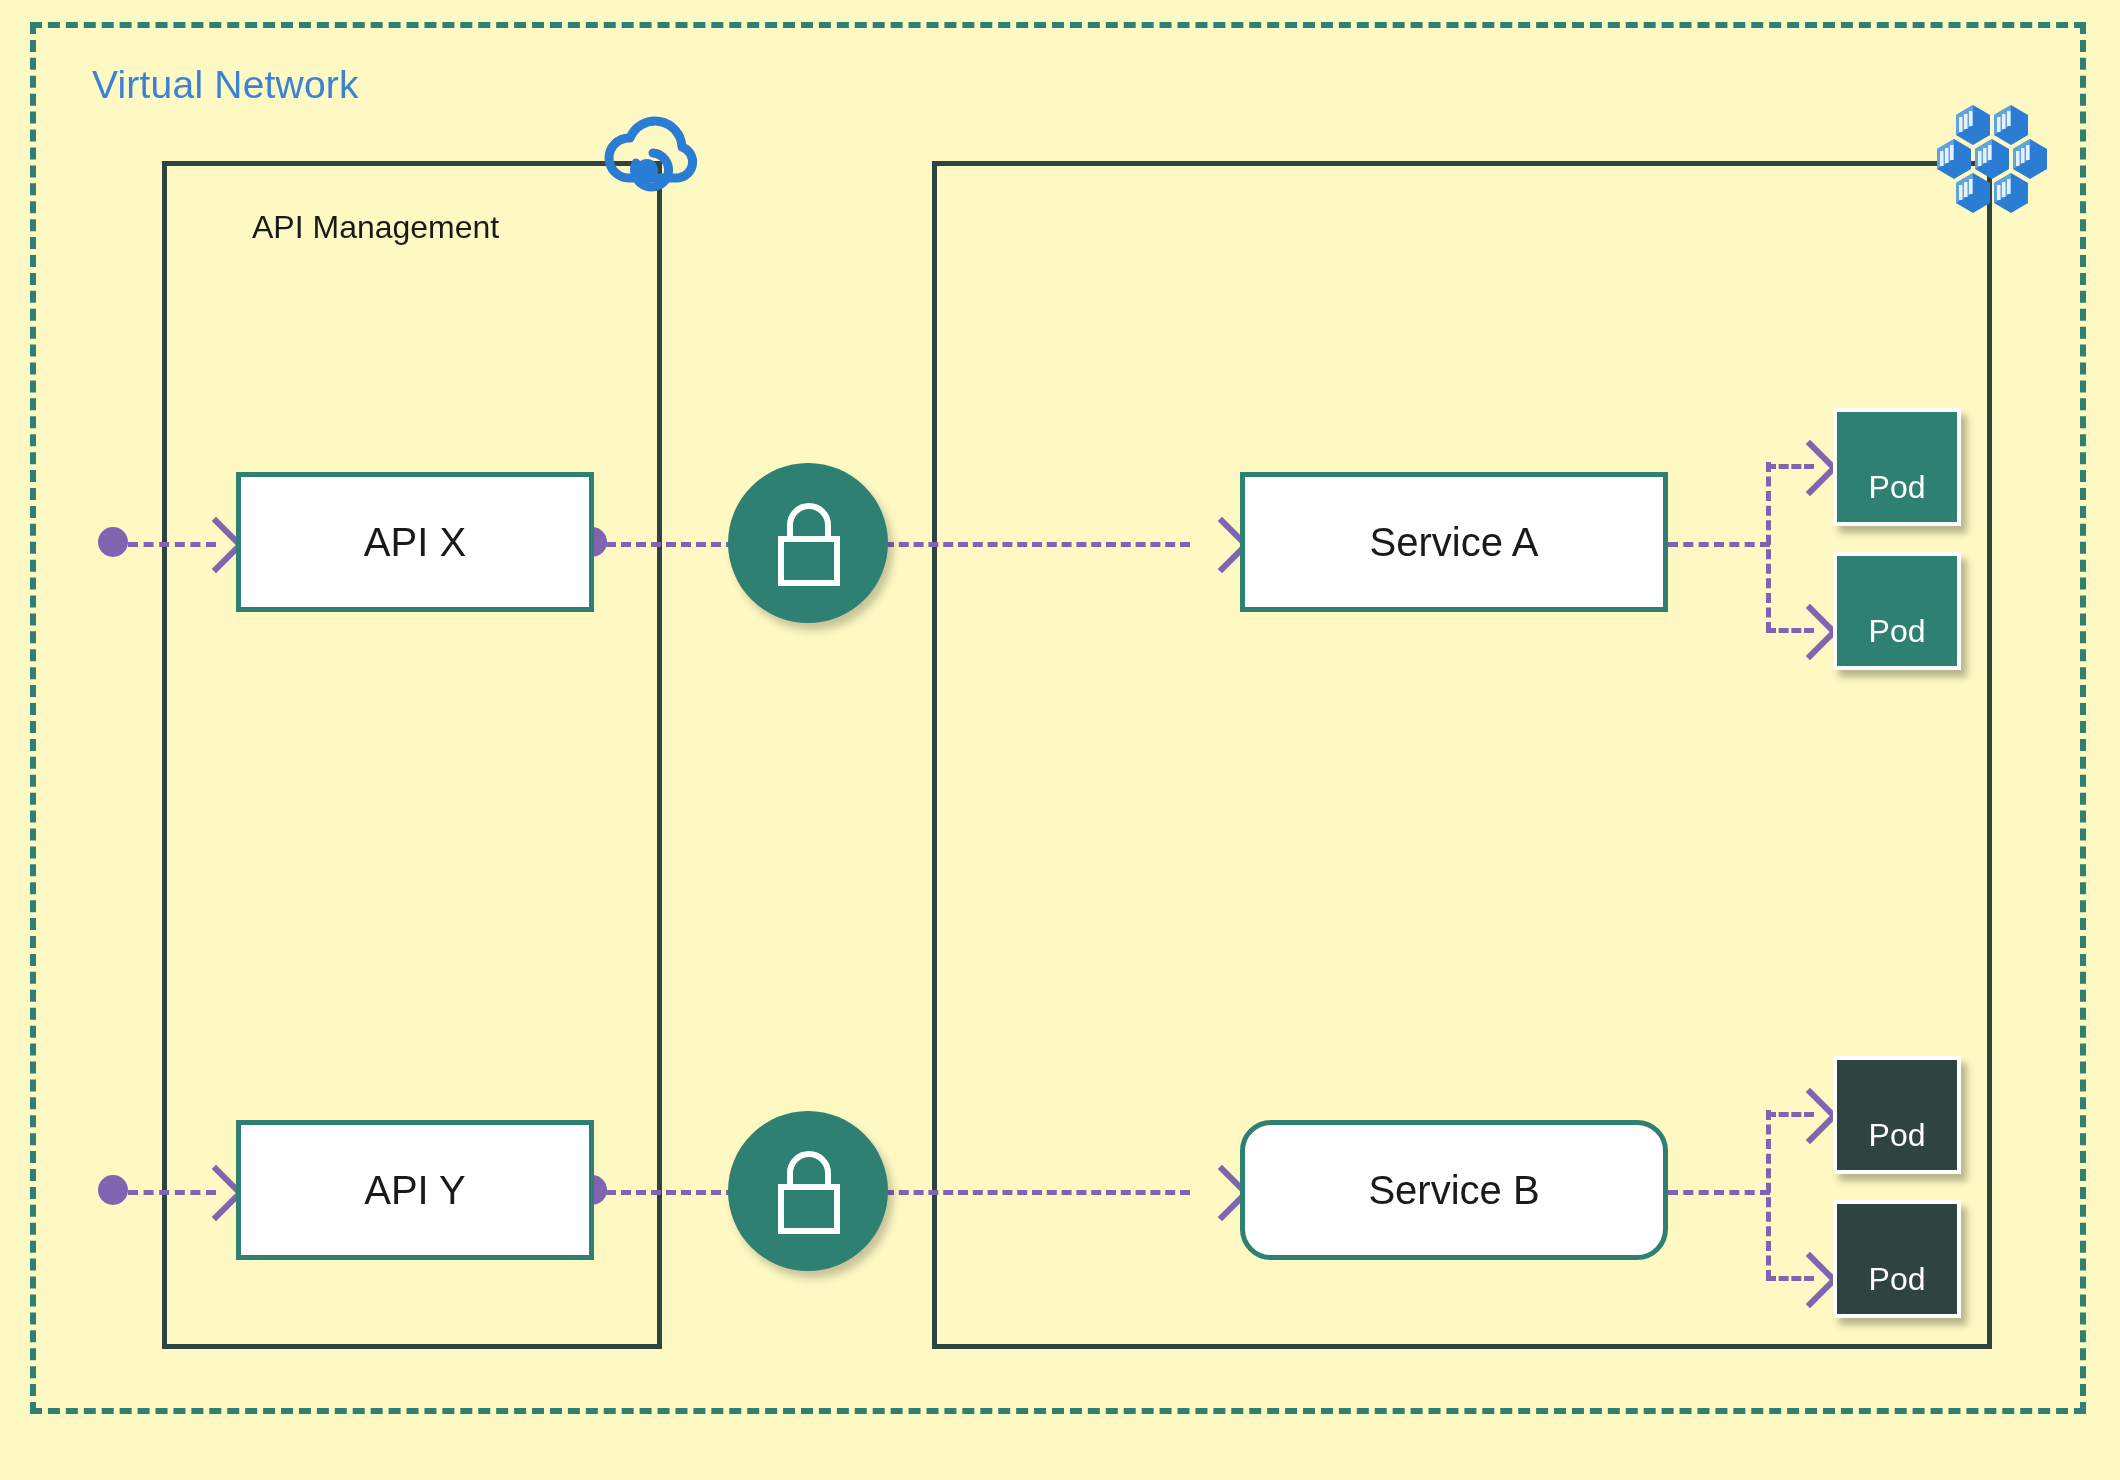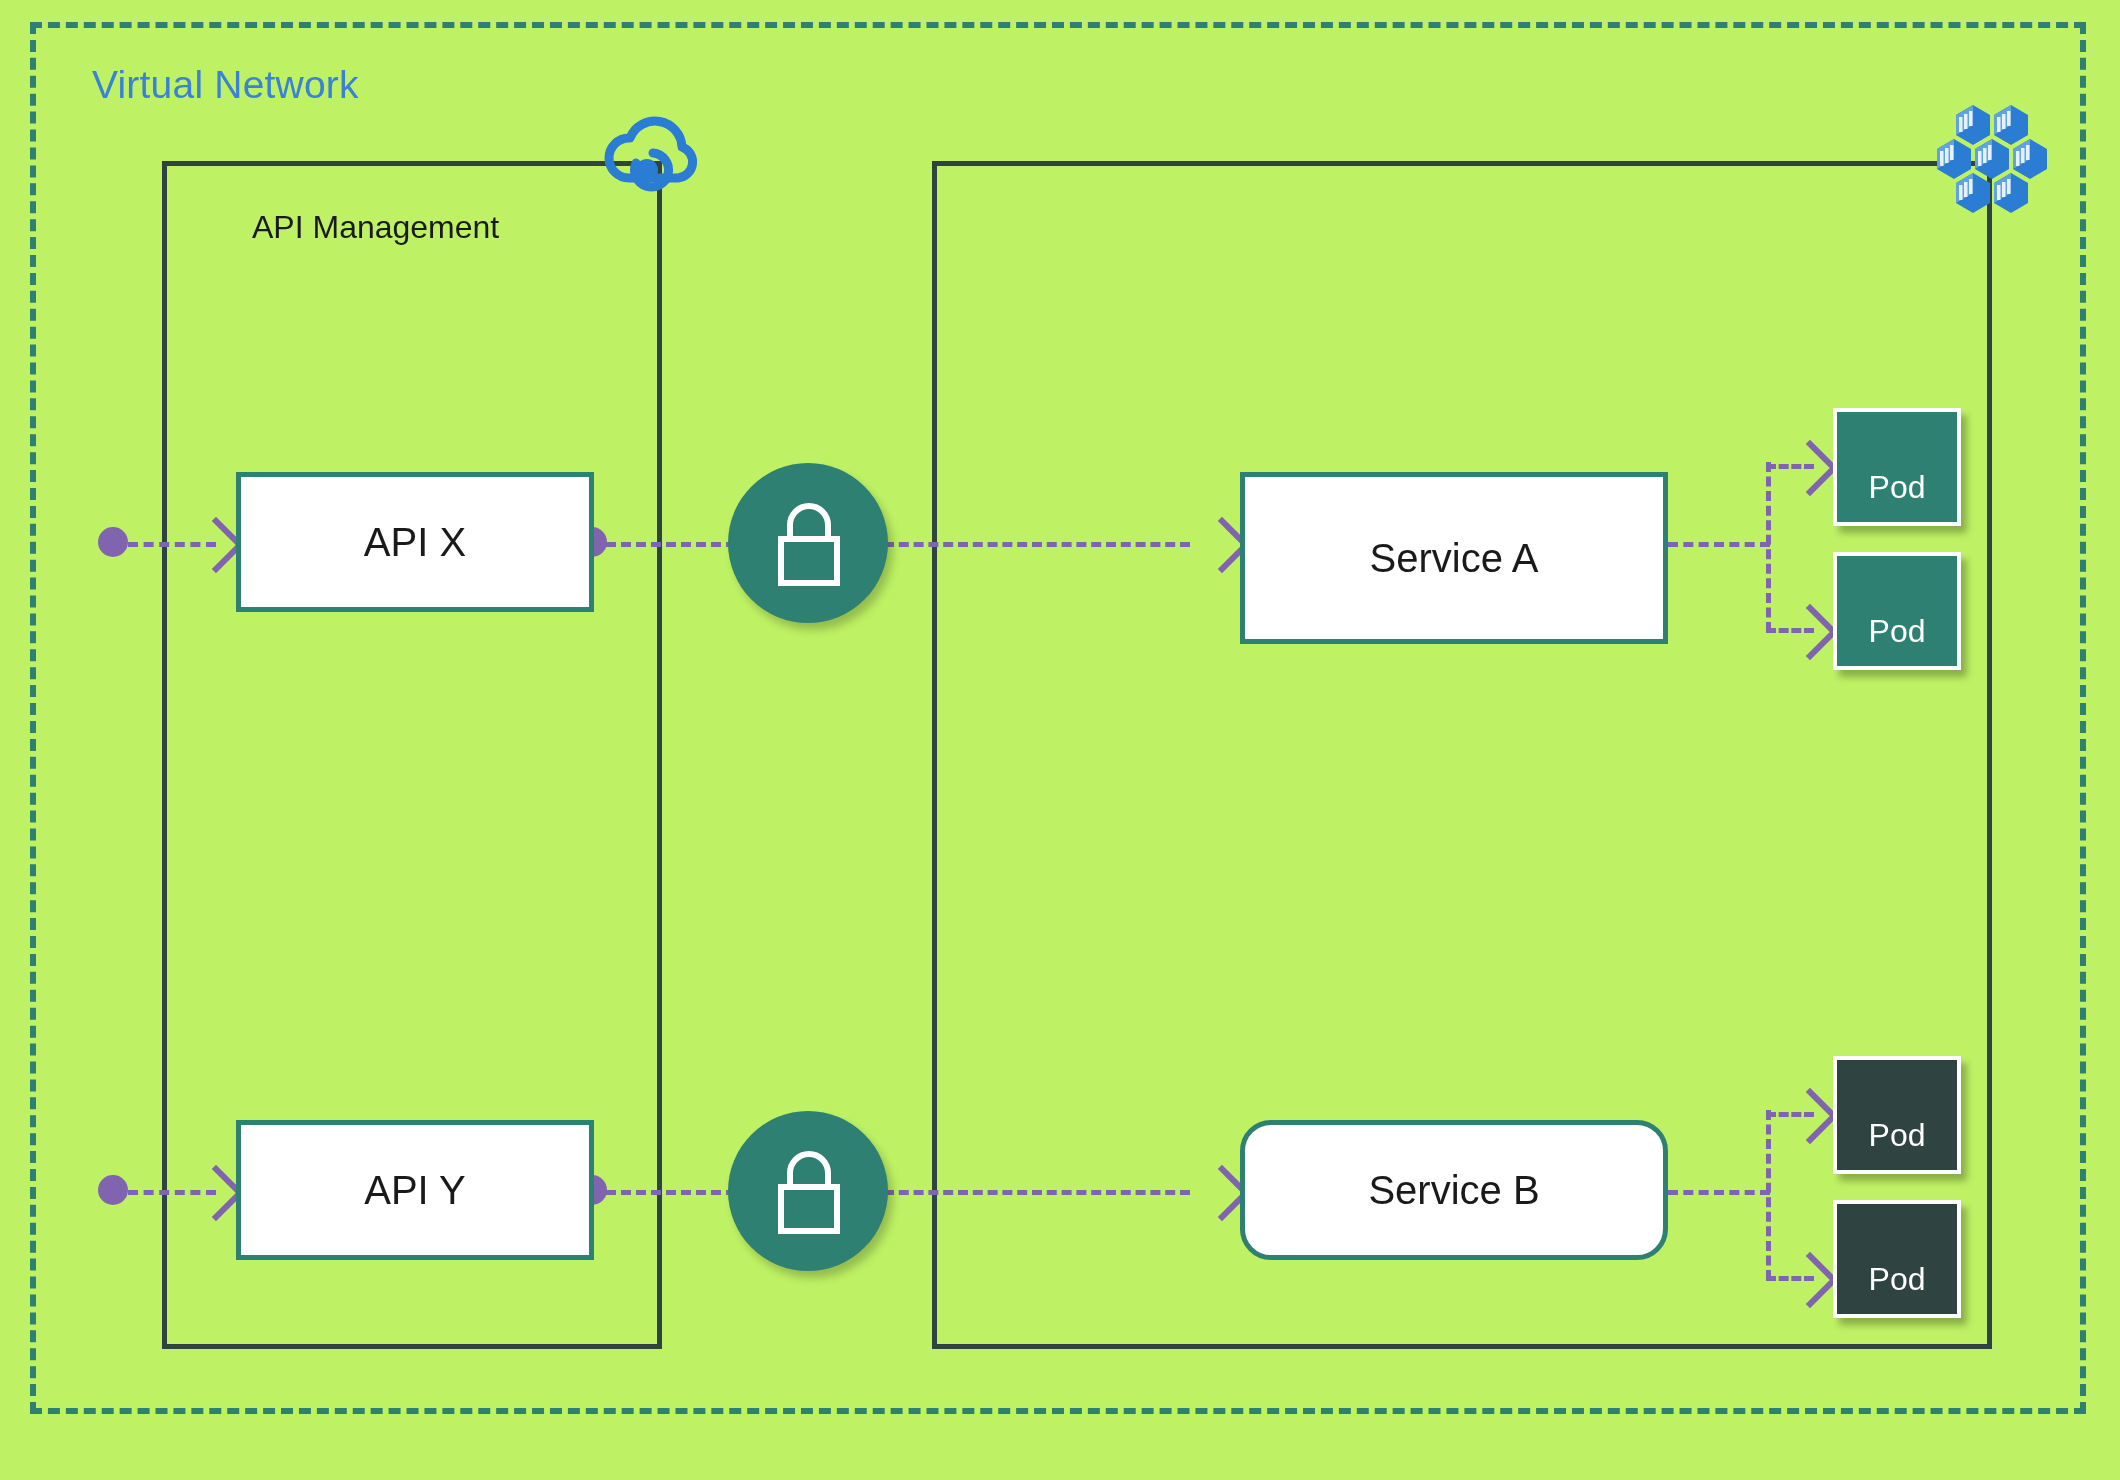--- a/index.html
+++ b/index.html
@@ -7,21 +7,21 @@
     padding: 0;
     background: #ffffff;
   }
   body {
     font-family: "Liberation Sans", sans-serif;
   }
   #canvas {
     position: relative;
     width: 2120px;
     height: 1480px;
-    background: #bef264;
+    background: #fef9c3;
     overflow: hidden;
   }
 
   
   .vnet-border {
     position: absolute;
     left: 30px;
     top: 22px;
     width: 2056px;
     height: 1392px;
@@ -68,21 +68,21 @@
     justify-content: center;
   }
   .node-box span {
     font-size: 40px;
     color: #1a1a1a;
     white-space: nowrap;
   }
 
   #api-x     { left: 236px;  top: 472px;  width: 358px; height: 140px; }
   #api-y     { left: 236px;  top: 1120px; width: 358px; height: 140px; }
-  #service-a { left: 1240px; top: 472px;  width: 428px; height: 172px; }
+  #service-a { left: 1240px; top: 472px;  width: 428px; height: 140px; }
   #service-b { left: 1240px; top: 1120px; width: 428px; height: 140px; border-radius: 31px; }
 
   
   .pod {
     position: absolute;
     width: 128px;
     height: 118px;
     border: 4px solid #ffffff;
     box-sizing: border-box;
     display: flex;

